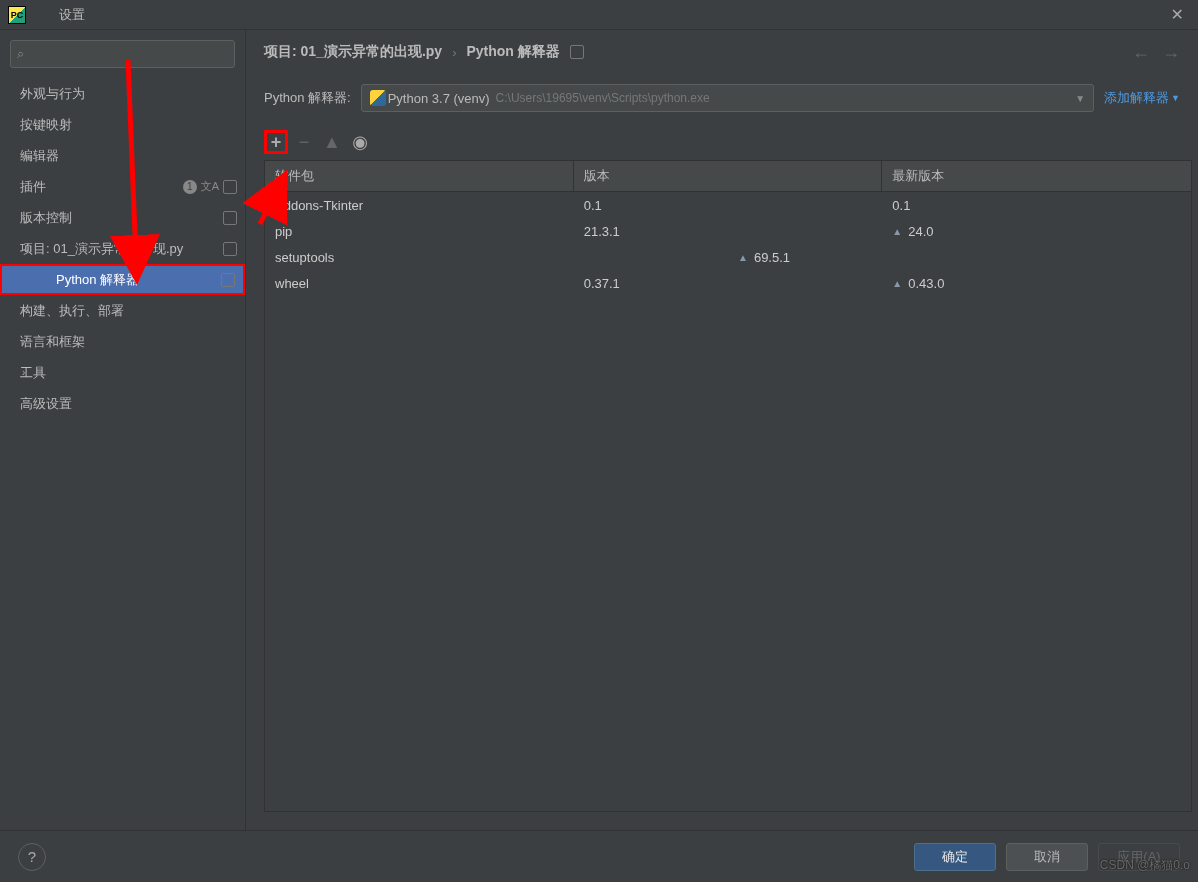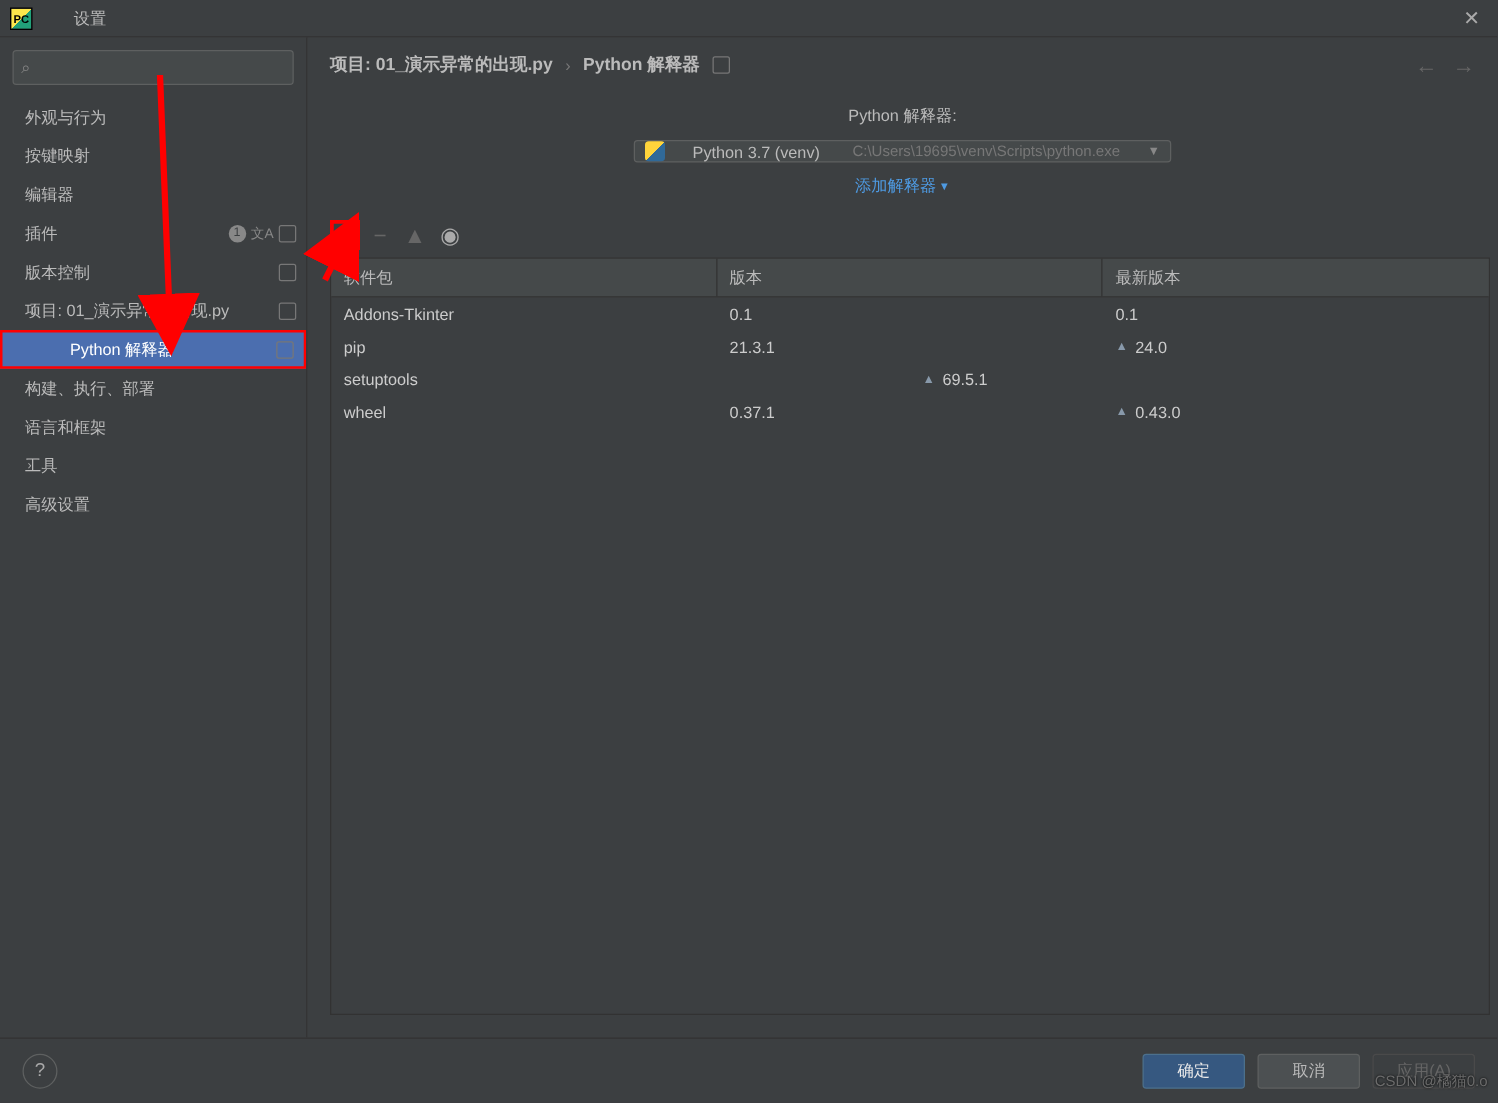--- a/index.html
+++ b/index.html
@@ -33,23 +33,23 @@
 
 
 .content { flex: 1; padding: 0; display:flex; flex-direction:column; background:#3c3f41;}
 .breadcrumb { height: 44px; padding: 0 18px; display: flex; align-items: center; gap:10px;}
 .breadcrumb .crumb { color: #bbbbbb; font-size:14px; font-weight:600;}
 .breadcrumb .sep { color:#777; }
 .breadcrumb .badge-icon { width:14px; height:14px; border:1px solid #777; border-radius:2px;}
 .nav-arrows { margin-left:auto; display:flex; gap:12px; color:#666;}
 .nav-arrows span { font-size:18px; cursor:pointer;}
 
-.interp-row { padding: 10px 18px; display:flex; align-items:center; gap:10px;flex-direction:column;}
+.interp-row { padding: 10px 18px; display:flex; align-items:center; gap:10px;}
 .interp-label { color:#bbb; font-size:13px;}
-.interp-select { flex:1; background:#45494a; border:1px solid #5e6060; border-radius:3px; height:28px; display:flex; align-items:center; padding:0 8px; gap:22px; cursor:pointer;}
+.interp-select { flex:1; background:#45494a; border:1px solid #5e6060; border-radius:3px; height:28px; display:flex; align-items:center; padding:0 8px; gap:2px; cursor:pointer;}
 .py-icon { width:16px; height:16px; background: linear-gradient(135deg,#ffd43b 50%,#306998 50%); border-radius:3px;}
 .interp-name { color:#bbb; font-size:13px;}
 .interp-path { color:#777; font-size:12px; margin-left:4px;}
 .interp-caret { margin-left:auto; color:#888; font-size:10px;}
 .add-interp { color:#4e9ae2; font-size:13px; cursor:pointer; display:flex; align-items:center; gap:2px;}
 .add-interp .caret { font-size:9px;}
 
 .toolbar { padding: 8px 18px 0 18px; display:flex; gap:4px; align-items:center;}
 .tool-btn { width:24px; height:24px; display:flex; align-items:center; justify-content:center; color:#aaa; cursor:pointer; font-size:18px;}
 .tool-btn.add { border:3px solid #ff0000; color:#aaa; font-weight:bold;}

